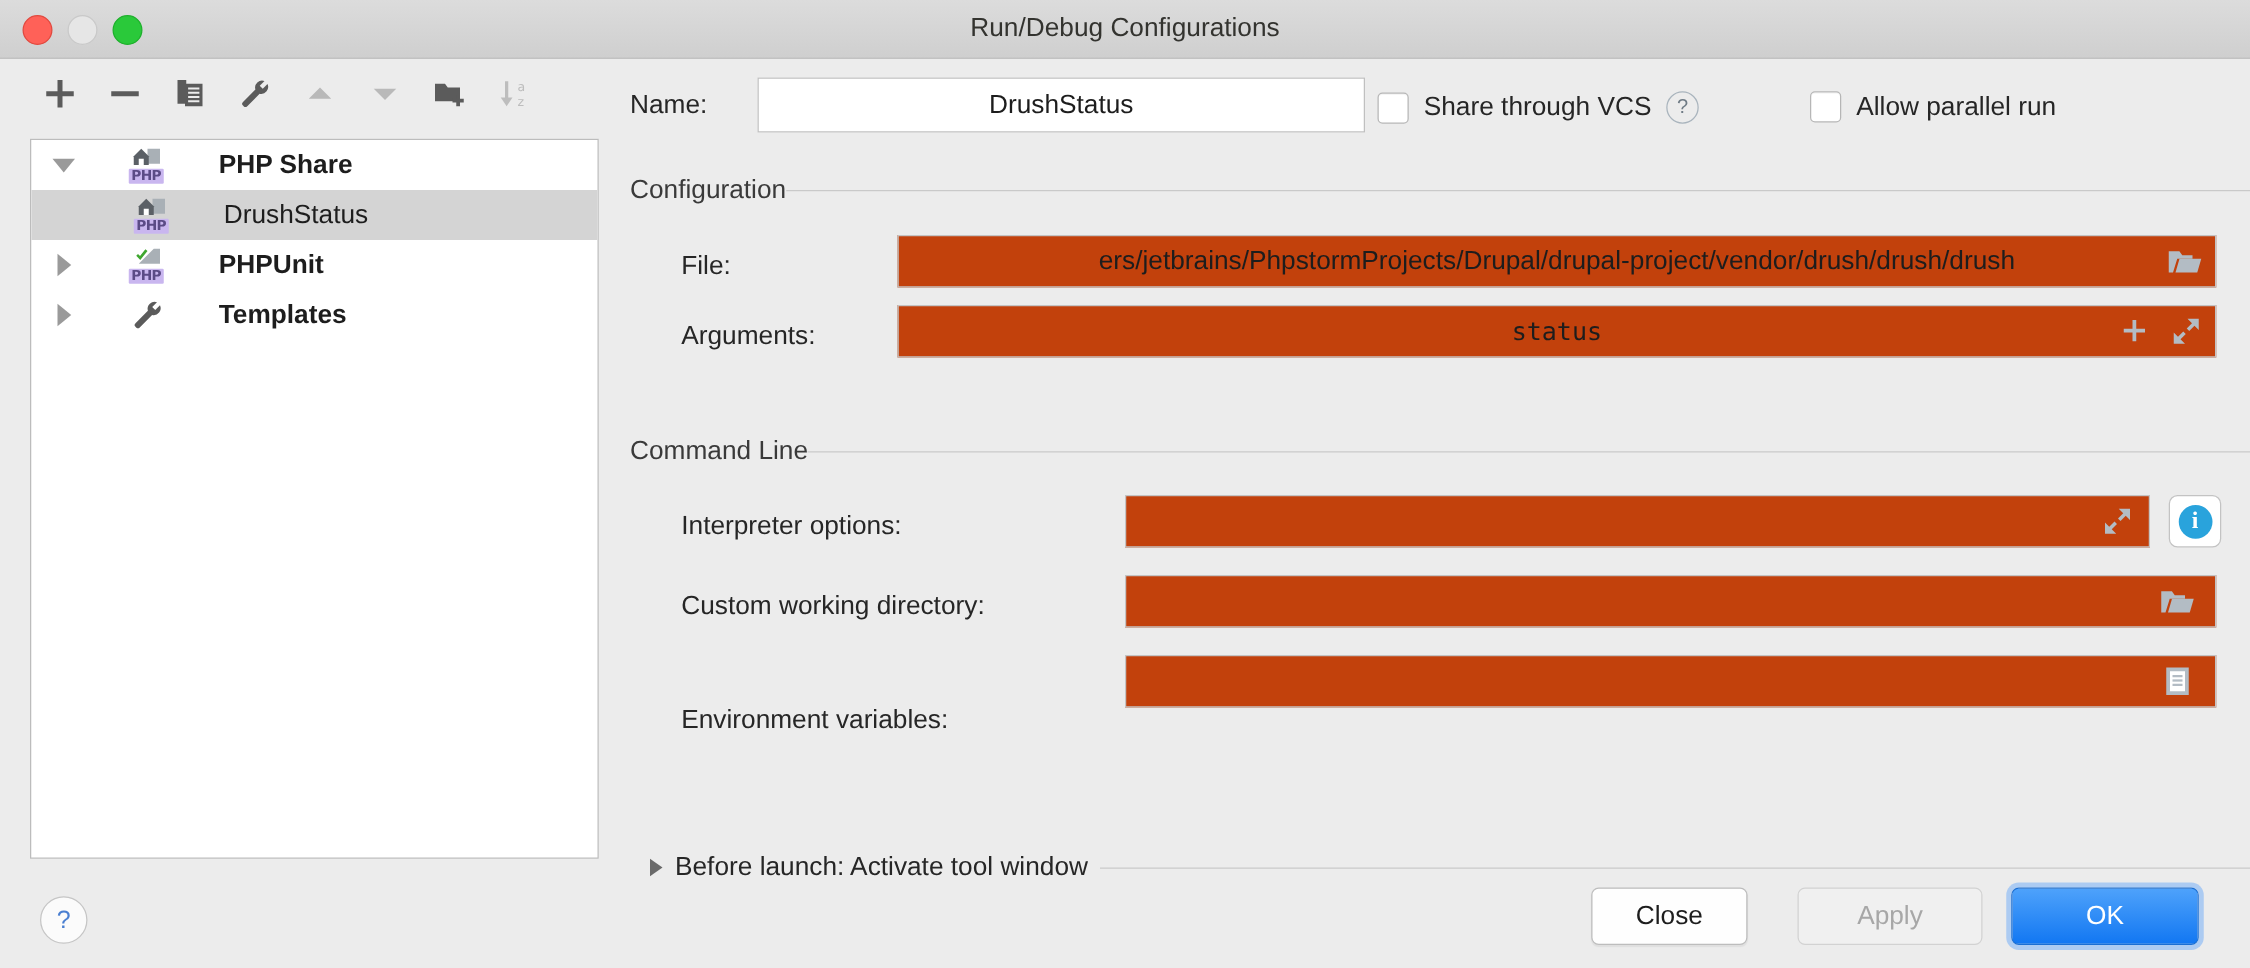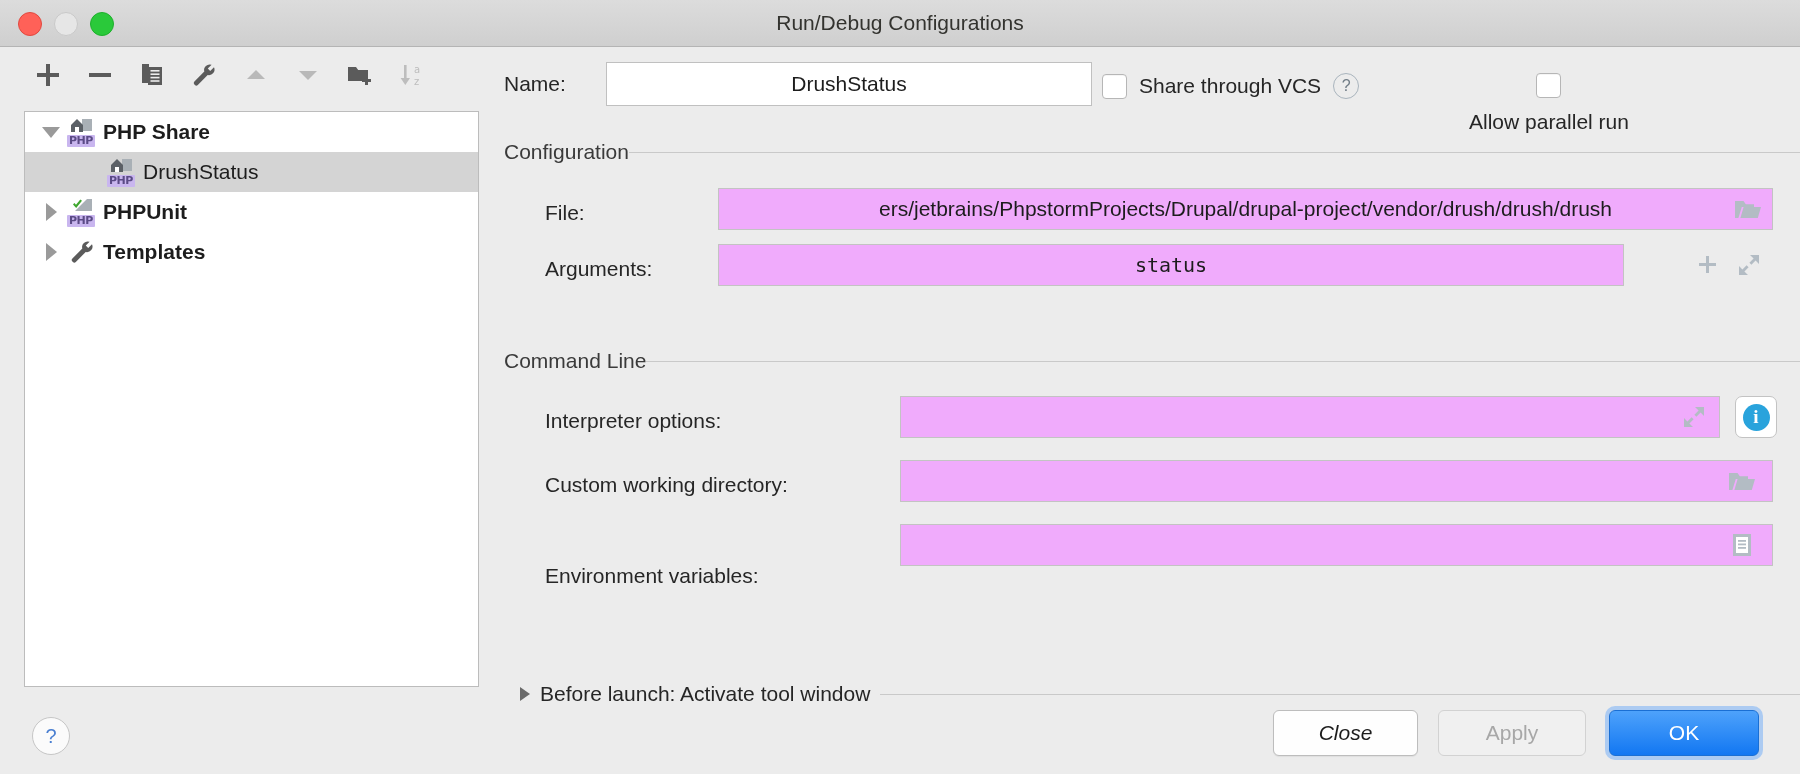--- a/index.html
+++ b/index.html
@@ -43,21 +43,21 @@
   .tb-btn.dim2{color:#bdbdbd;}
 
   
   .tree{
     position:absolute;left:24px;top:111px;width:455px;height:576px;
     background:#ffffff;border:1px solid #bcbcbc;
     box-sizing:border-box;overflow:hidden;
   }
   .row{
     height:40px;display:flex;align-items:center;box-sizing:border-box;
-    padding-left:10px;white-space:nowrap;
+    padding-left:10px;white-space:nowrap;gap:36px;
   }
   .row.sel{background:#d4d4d4;}
   .row.child{padding-left:82px;}
   .tw{width:32px;display:flex;align-items:center;justify-content:center;}
   .tri-down{width:0;height:0;border-left:9px solid transparent;border-right:9px solid transparent;border-top:11px solid #9a9a9a;}
   .tri-right{width:0;height:0;border-top:9px solid transparent;border-bottom:9px solid transparent;border-left:11px solid #9a9a9a;}
   .icon-php{position:relative;width:30px;height:30px;margin-right:6px;flex:none;}
   .icon-php .glyph{position:absolute;left:2px;top:0px;}
   .icon-php .tag{
     position:absolute;left:0px;bottom:0px;background:#c9b6ef;color:#5b4b86;
@@ -93,21 +93,21 @@
   }
 
   
   .group{position:absolute;left:0;width:1310px;display:flex;align-items:center;gap:0;}
   .group .gtitle{font-size:21px;color:#3a3a3a;white-space:nowrap;}
   .group .rule{flex:1;height:1px;background:#c9c9c9;}
   .group .pad{width:14px;}
 
   .field-label{position:absolute;font-size:21px;color:#262626;}
   .tf{
-    position:absolute;background:#f0abfc;border:1px solid #c3c3c3;box-sizing:border-box;
+    position:absolute;background:#c2410c;border:1px solid #c3c3c3;box-sizing:border-box;
     font-size:21px;color:#1d1d1d;line-height:40px;padding:0 10px;
     white-space:nowrap;overflow:hidden;
   }
   .tf.mono{font-family:"DejaVu Sans Mono", monospace;font-size:20px;}
   .fld-ico{position:absolute;display:flex;align-items:center;justify-content:center;color:#b3bcc4;}
 
   .info-btn{
     position:absolute;width:42px;height:42px;background:#fff;border:1px solid #c3c3c3;
     border-radius:7px;box-sizing:border-box;display:flex;align-items:center;justify-content:center;
   }
@@ -296,21 +296,21 @@
     <div class="name-row">
       <span class="lbl name-label">Name:</span>
       <div class="name-input">DrushStatus</div>
 
       <div class="cb-wrap" style="left:612px;">
         <div class="cbx"></div>
         <span class="lbl">Share through VCS</span>
         <div class="help-round">?</div>
       </div>
 
-      <div class="cb-wrap" style="left:979px;flex-direction:column;">
+      <div class="cb-wrap" style="left:958px;">
         <div class="cbx"></div>
         <span class="lbl">Allow parallel run</span>
       </div>
     </div>
 
     <div class="group" style="top:94px;">
       <div class="pad"></div>
       <span class="gtitle">Configuration</span>
       <div class="rule"></div>
     </div>
@@ -318,21 +318,21 @@
     <span class="field-label" style="left:55px;top:155px;">File:</span>
     <div class="tf" style="left:228px;top:142px;width:1055px;height:42px;">ers/jetbrains/PhpstormProjects/Drupal/drupal-project/vendor/drush/drush/drush</div>
     <div class="fld-ico" style="left:1243px;top:150px;width:30px;height:26px;">
       <svg width="28" height="23" viewBox="0 0 28 23">
           <path d="M1 3h8.5l2.3 3.2H20V9H7.8L4.4 20H1z" fill="#b3bcc4"></path>
           <path d="M6.4 20 9.6 9H27l-3.2 11z" fill="#b3bcc4"></path>
         </svg>
     </div>
 
     <span class="field-label" style="left:55px;top:211px;">Arguments:</span>
-    <div class="tf mono" style="left:228px;top:198px;width:906px;height:42px;">status</div>
+    <div class="tf mono" style="left:228px;top:198px;width:1055px;height:42px;">status</div>
     <div class="fld-ico" style="left:1205px;top:207px;width:26px;height:24px;">
       <svg width="24" height="24" viewBox="0 0 24 24">
           <rect x="10" y="3" width="3" height="17" fill="#b3bcc4"></rect>
           <rect x="3" y="10" width="17" height="3" fill="#b3bcc4"></rect>
         </svg>
     </div>
     <div class="fld-ico" style="left:1245px;top:206px;width:28px;height:26px;">
       <svg width="26" height="26" viewBox="0 0 26 26">
         <path d="M14 3h9v9l-3.4-3.4-4.2 4.2-2-2 4.2-4.2z" fill="#b3bcc4"></path>
         <path d="M12 23H3v-9l3.4 3.4 4.2-4.2 2 2-4.2 4.2z" fill="#b3bcc4"></path>
@@ -381,17 +381,17 @@
     <div class="before">
       <div class="tri"></div>
       <span class="btxt">Before launch: Activate tool window</span>
       <div class="rule"></div>
     </div>
 
   </div>
 
   <div class="help-btn">?</div>
 
-  <div class="btn close" style="left:1273px;top:710px;width:145px;font-style:italic;">Close</div>
+  <div class="btn close" style="left:1273px;top:710px;width:125px;">Close</div>
   <div class="btn ok" style="left:1609px;top:710px;width:150px;">OK</div>
   <div class="btn apply" style="left:1438px;top:710px;width:148px;">Apply</div>
 
 </div>
 
 </body></html>

